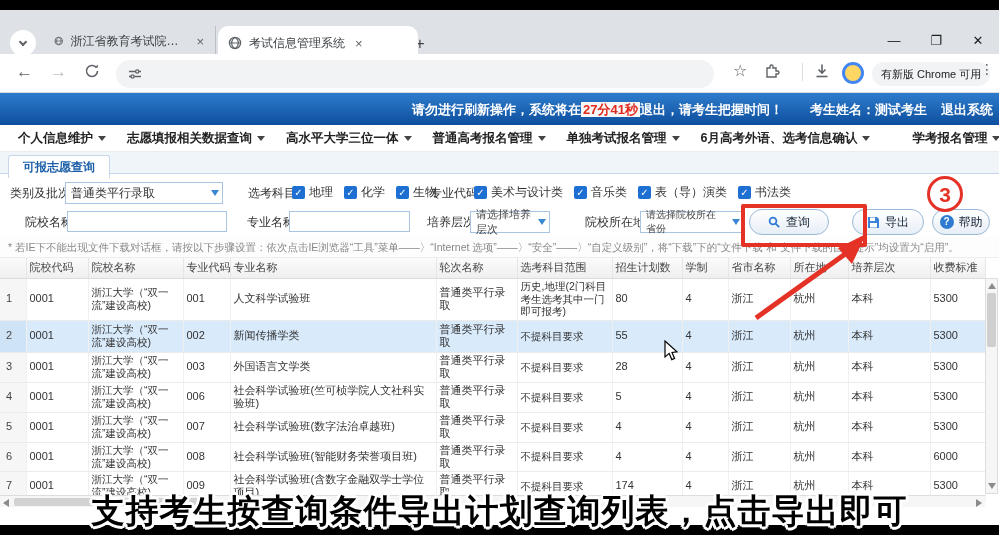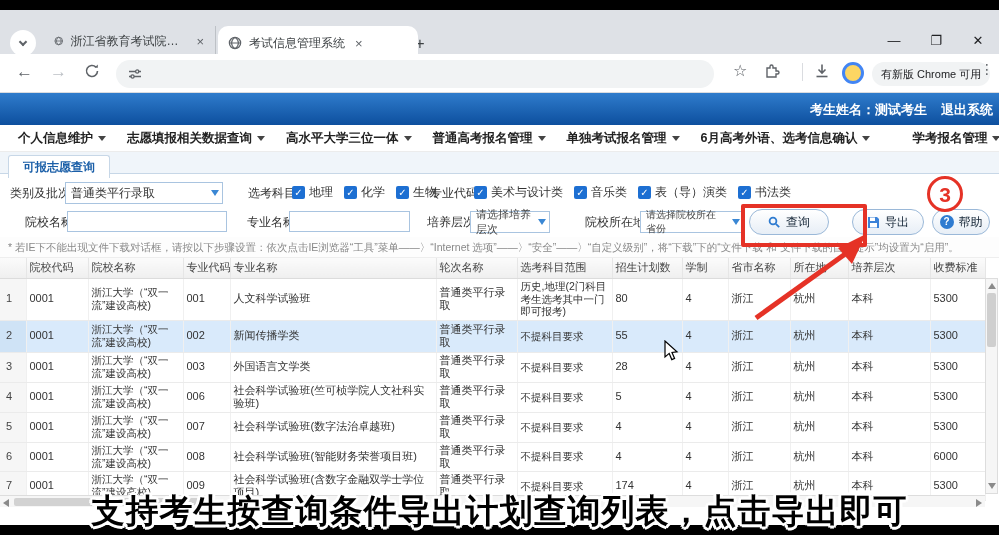--- a/index.html
+++ b/index.html
@@ -157,20 +157,23 @@
   <div class="divider-v"></div>
   <svg class="tb-ic" style="left:814px; top:63px;" width="16" height="16" viewBox="0 0 16 16">
       <path d="M8 1.5v8 M4.5 6.5L8 10l3.5-3.5" fill="none" stroke="#5f6368" stroke-width="1.6"></path>
       <path d="M2.5 13.5h11" stroke="#5f6368" stroke-width="1.6"></path>
     </svg>
   <div class="avatar"></div>
   <div class="chip">有新版 Chrome 可用</div>
   <span class="tb-ic" style="left:980px; font-size:14px;">⋮</span>
 
   <div class="bluebar">
+    <div class="notice-msg">
+      <span>请勿进行刷新操作，系统将在</span><span class="countdown">27分41秒</span><span>退出，请考生把握时间！</span>
+    </div>
     <div class="notice-name">考生姓名：测试考生</div>
     <div class="notice-logout">退出系统</div>
   </div>
 
   <div class="mainnav" id="nav-list">
       <div class="nav-item">
         <span>个人信息维护</span>
         <span class="tri-down"></span>
       </div>
       <div class="nav-item">

